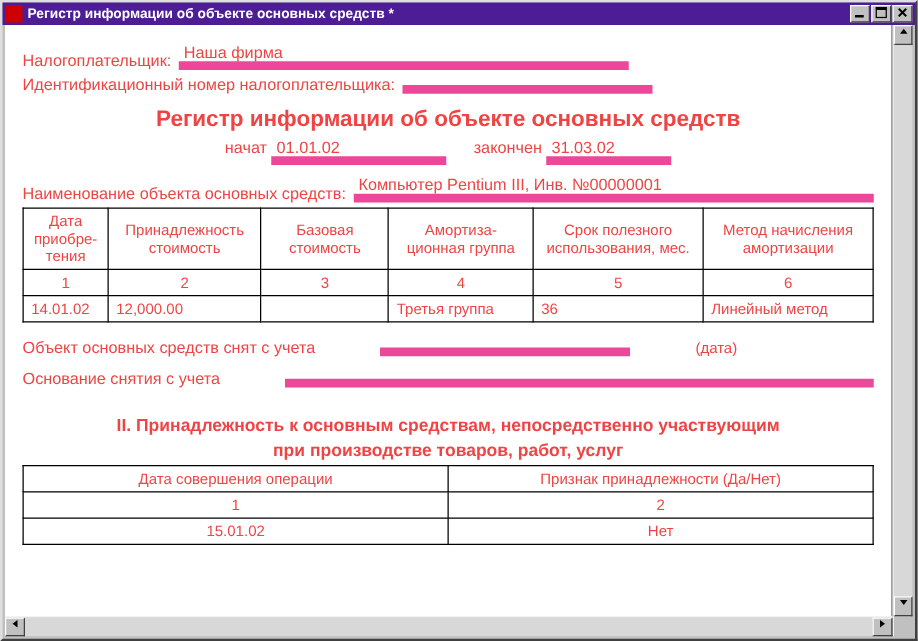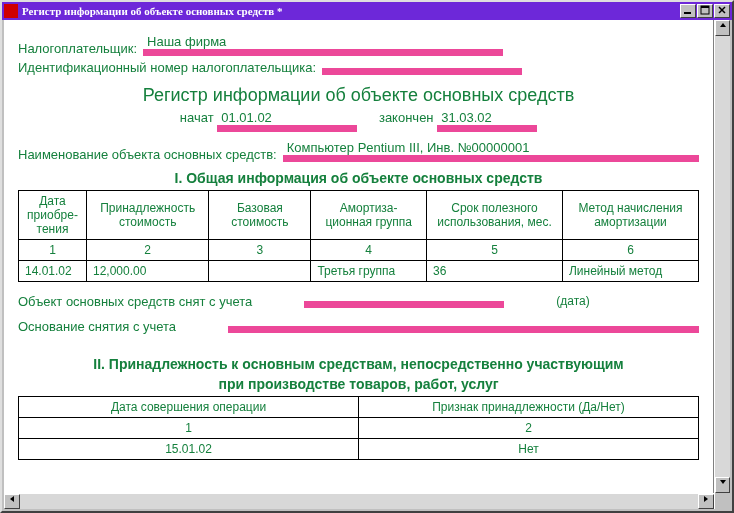--- a/index.html
+++ b/index.html
@@ -14,28 +14,27 @@
   .window {
     width: 734px;
     height: 513px;
     border: 2px solid;
     border-color: #dfdfdf #404040 #404040 #dfdfdf;
     background: #c0c0c0;
     position: relative;
   }
   .titlebar {
     height: 18px;
-    background: #6d28d9;
+    background: #4c1d95;
     color: #fff;
     display: flex;
     align-items: center;
     padding: 0 2px;
     font-size: 11px;
     font-weight: bold;
-    font-family: Liberation Serif, serif;
   }
   .titlebar .app-icon {
     width: 14px; height: 14px;
     background: #d00000;
     margin-right: 4px;
     display: inline-block;
   }
   .titlebar .title { flex: 1; }
   .titlebar .win-btns { display: flex; gap: 0; }
   .win-btn {
@@ -60,21 +59,21 @@
     flex: 1;
     background: #fff;
     overflow: hidden;
     font-family: Arial, sans-serif;
     position: relative;
     border-right: 1px solid #808080;
     border-bottom: 1px solid #808080;
   }
   .doc-content {
     padding: 10px 14px;
-    color: #15803d;
+    color: #ef4444;
   }
   .vscroll {
     width: 16px;
     background: #c0c0c0;
     display: flex; flex-direction: column;
     border-left: 1px solid #fff;
   }
   .sbtn {
     height: 16px;
     background: #c0c0c0;
@@ -98,21 +97,21 @@
 
   .field-line { margin: 4px 0; font-size: 13px; display: flex; align-items: flex-end; }
   .field-line .flabel { margin-right: 6px; }
   .uline {
     border-bottom: 7px solid #ec4899;
     display: inline-block;
     min-height: 14px;
     padding: 0 4px;
   }
   .heading {
-    font-weight: normal;
+    font-weight: bold;
     font-size: 18px;
     text-align: center;
     margin: 10px 0 4px;
   }
   .section-heading {
     font-weight: bold;
     font-size: 14px;
     text-align: center;
     margin: 8px 0 4px;
   }
@@ -127,21 +126,21 @@
     font-size: 12px;
     padding-left: 44px;
   }
   table.doc th, table.doc td {
     border: 1px solid #000;
     padding: 3px 6px;
     text-align: center;
     vertical-align: middle;
   }
   table.doc th { font-weight: normal; }
-  .remove-row { margin-top: 12px; font-size: 13px; display: flex; align-items: flex-start; gap: 46px; }
+  .remove-row { margin-top: 12px; font-size: 13px; display: flex; align-items: center; gap: 46px; }
   .small-caption { font-size: 12px; margin-left: 6px; }
 </style>
 </head>
 <body>
 
 <div class="window">
 
   <div class="titlebar">
     <span class="app-icon"></span>
     <span class="title">Регистр информации об объекте основных средств  *</span>
@@ -188,21 +187,20 @@
           &nbsp;&nbsp;&nbsp;&nbsp;
           <span>закончен</span>
           <span class="uline" style="width:100px; text-align:left;">31.03.02</span>
         </div>
 
         <div class="field-line">
           <span class="flabel">Наименование объекта основных средств:</span>
           <span class="uline" style="flex:1;">Компьютер Pentium III, Инв. №00000001</span>
         </div>
 
-        <div class="section-heading">I. Общая информация об объекте основных средств</div>
 
         <table class="doc">
           <tbody>
               <tr>
             <th style="width:10%;">Дата приобре-
 тения</th>
             <th style="width:18%;">Принадлежность стоимость</th>
             <th style="width:15%;">Базовая стоимость</th>
             <th style="width:17%;">Амортиза-
 ционная группа</th>

